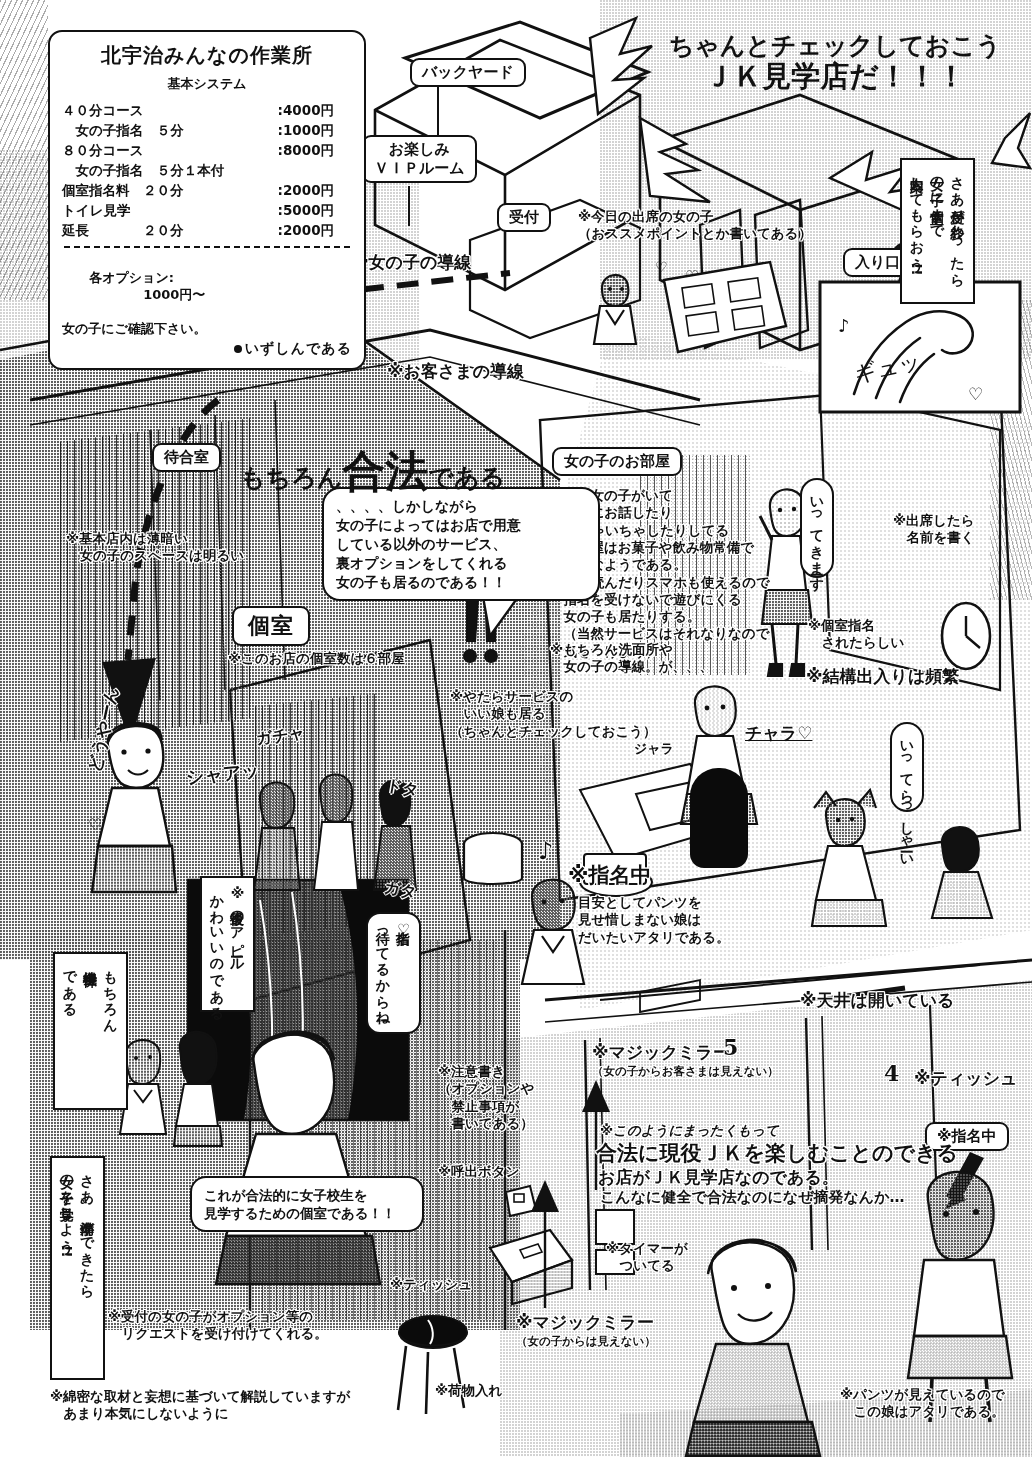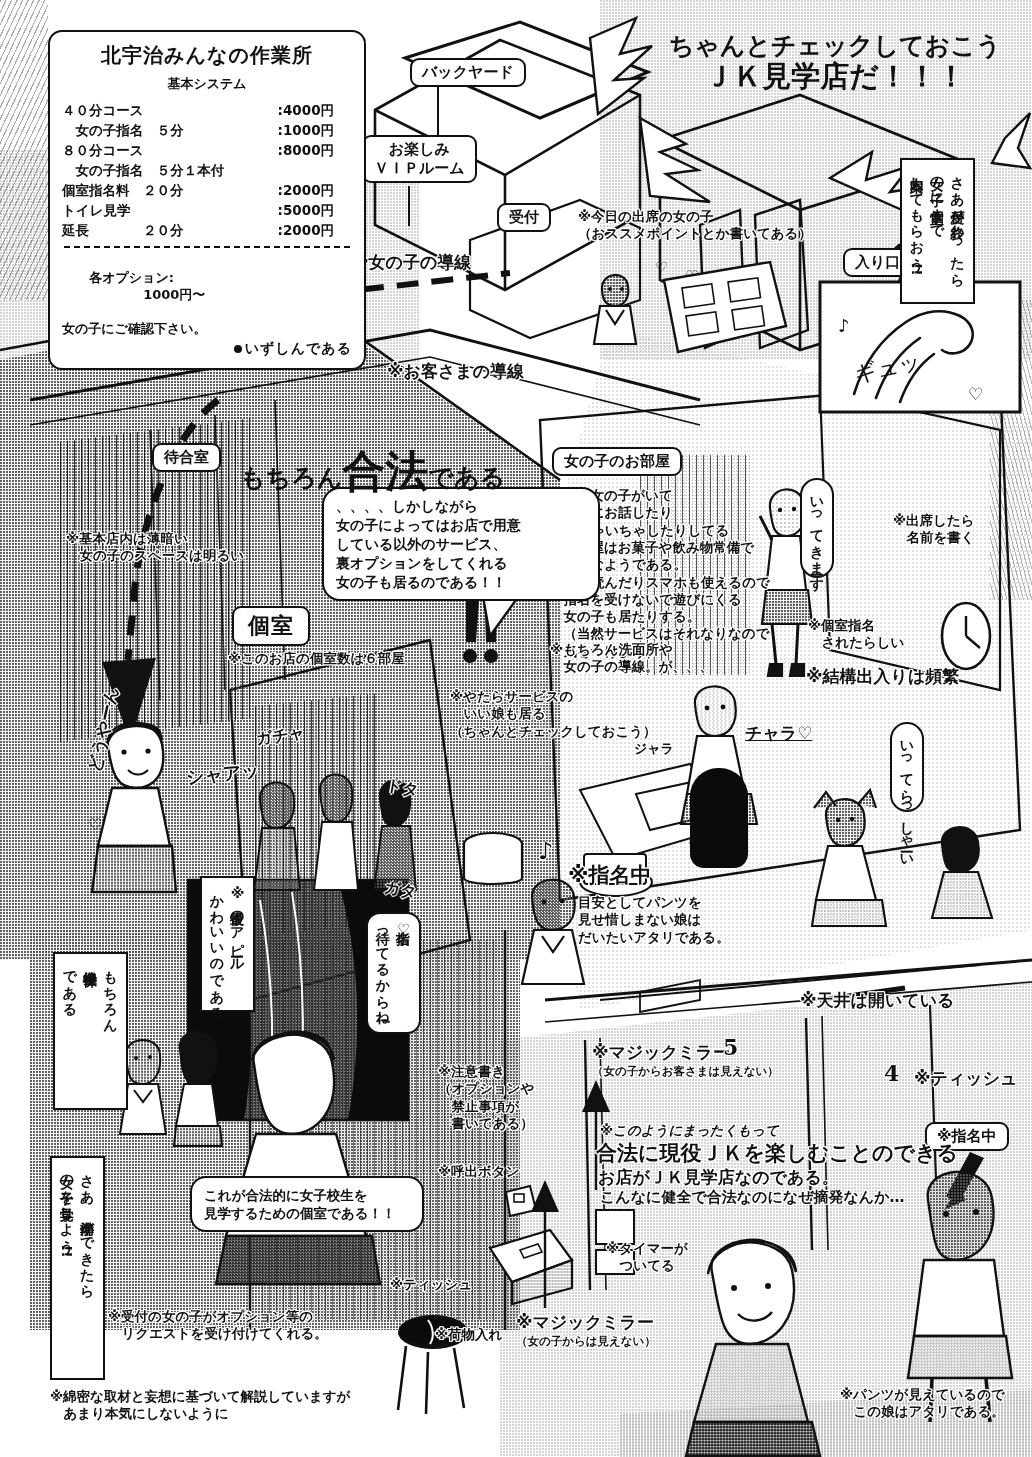--- a/index.html
+++ b/index.html
@@ -686,21 +686,21 @@
 　あまり本気にしないように</div>
   <div class="note" style="left:108px;top:1308px;">※受付の女の子がオプション等の
 　リクエストを受け付けてくれる。</div>
 
   <div class="note" style="left:438px;top:1063px;">※注意書き
 （オプションや
 　禁止事項が
 　書いてある）</div>
   <div class="note" style="left:438px;top:1163px;">※呼出ボタン</div>
   <div class="note" style="left:390px;top:1276px;">※ティッシュ</div>
-  <div class="note" style="left:435px;top:1326px;">※荷物入れ</div>
+  <div class="note" style="left:435px;top:1382px;">※荷物入れ</div>
 
   <div class="poly" style="left:504px;top:1184px;">
     <svg width="34" height="34" viewBox="0 0 34 34">
       <polygon points="2,8 26,2 32,26 6,32" fill="#fff" stroke="#111" stroke-width="2"></polygon>
       <rect x="10" y="10" width="10" height="8" fill="#fff" stroke="#111" stroke-width="1.6"></rect>
     </svg>
   </div>
   <div class="poly" style="left:486px;top:1226px;">
     <svg width="90" height="80" viewBox="0 0 90 80">
       <polygon points="4,22 64,4 86,34 26,56" fill="#fff" stroke="#111" stroke-width="2.2"></polygon>

